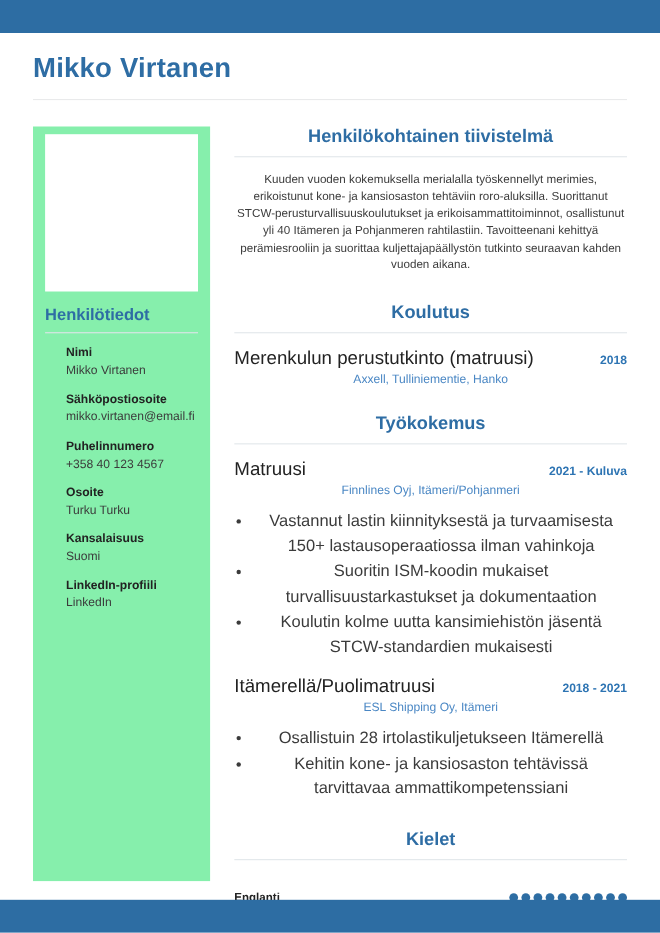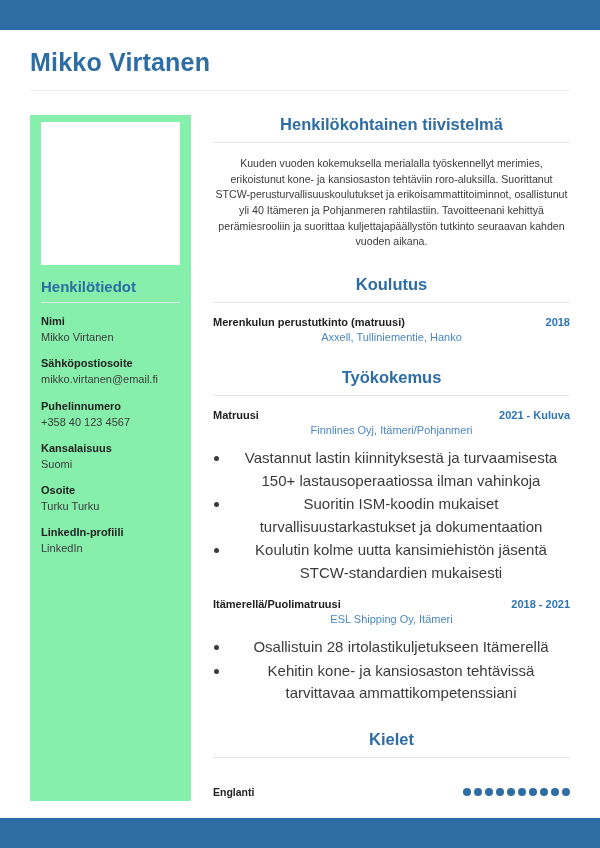--- a/index.html
+++ b/index.html
@@ -55,21 +55,21 @@
     margin-top: 13px;
     font-size: 15px;
     font-weight: bold;
     color: #2e6da4;
   }
   .sidebar .rule {
     margin-top: 7px;
     border-bottom: 1px solid #dfe5e9;
     margin-bottom: 12px;
   }
-  .field { margin-bottom: 13px; }
+  .field { margin-bottom: 13px; margin-left: 19px; }
   .field .label {
     font-size: 11px; font-weight: bold; color: #222;
     margin-bottom: 3px;
   }
   .field .value { font-size: 11px; color: #3b3b3b; line-height: 1.3; }
 
   
   .main { flex: 1; min-width: 0; text-align: center; }
   .section { margin-bottom: 25px; }
   .section h2 {
@@ -82,21 +82,21 @@
     border-bottom: 1px solid #e2e7ea;
     margin-bottom: 13px;
   }
   .summary-text {
     font-size: 10.6px;
     line-height: 1.48;
     color: #3b3b3b;
   }
   .entry { margin-bottom: 14px; }
   .entry-head { display: flex; justify-content: space-between; align-items: baseline; }
-  .entry-title { font-size: 11px; font-weight: bold; color: #222; }
+  .entry-title { font-size: 17px; font-weight: normal; color: #222; }
   .entry-date { font-size: 11px; font-weight: bold; color: #2d74b3; white-space: nowrap; }
   .entry-sub { font-size: 11px; color: #4a87c4; margin-top: 3px; }
   .entry ul {
     margin: 11px 0 0 17px;
     font-size: 15px;
     line-height: 1.5;
     color: #3b3b3b;
   }
   .entry ul li { padding-left: 2px; margin-bottom: 1px; }
 
@@ -145,27 +145,27 @@
           <div class="label">Sähköpostiosoite</div>
           <div class="value">mikko.virtanen@email.fi</div>
         </div>
 
         <div class="field">
           <div class="label">Puhelinnumero</div>
           <div class="value">+358 40 123 4567</div>
         </div>
 
         <div class="field">
+          <div class="label">Osoite</div>
+          <div class="value">Turku Turku</div>
+        </div>
+
+        <div class="field">
           <div class="label">Kansalaisuus</div>
           <div class="value">Suomi</div>
-        </div>
-
-        <div class="field">
-          <div class="label">Osoite</div>
-          <div class="value">Turku Turku</div>
         </div>
 
         <div class="field">
           <div class="label">LinkedIn-profiili</div>
           <div class="value">LinkedIn</div>
         </div>
       </div>
   </aside>
 
   <main class="main">

